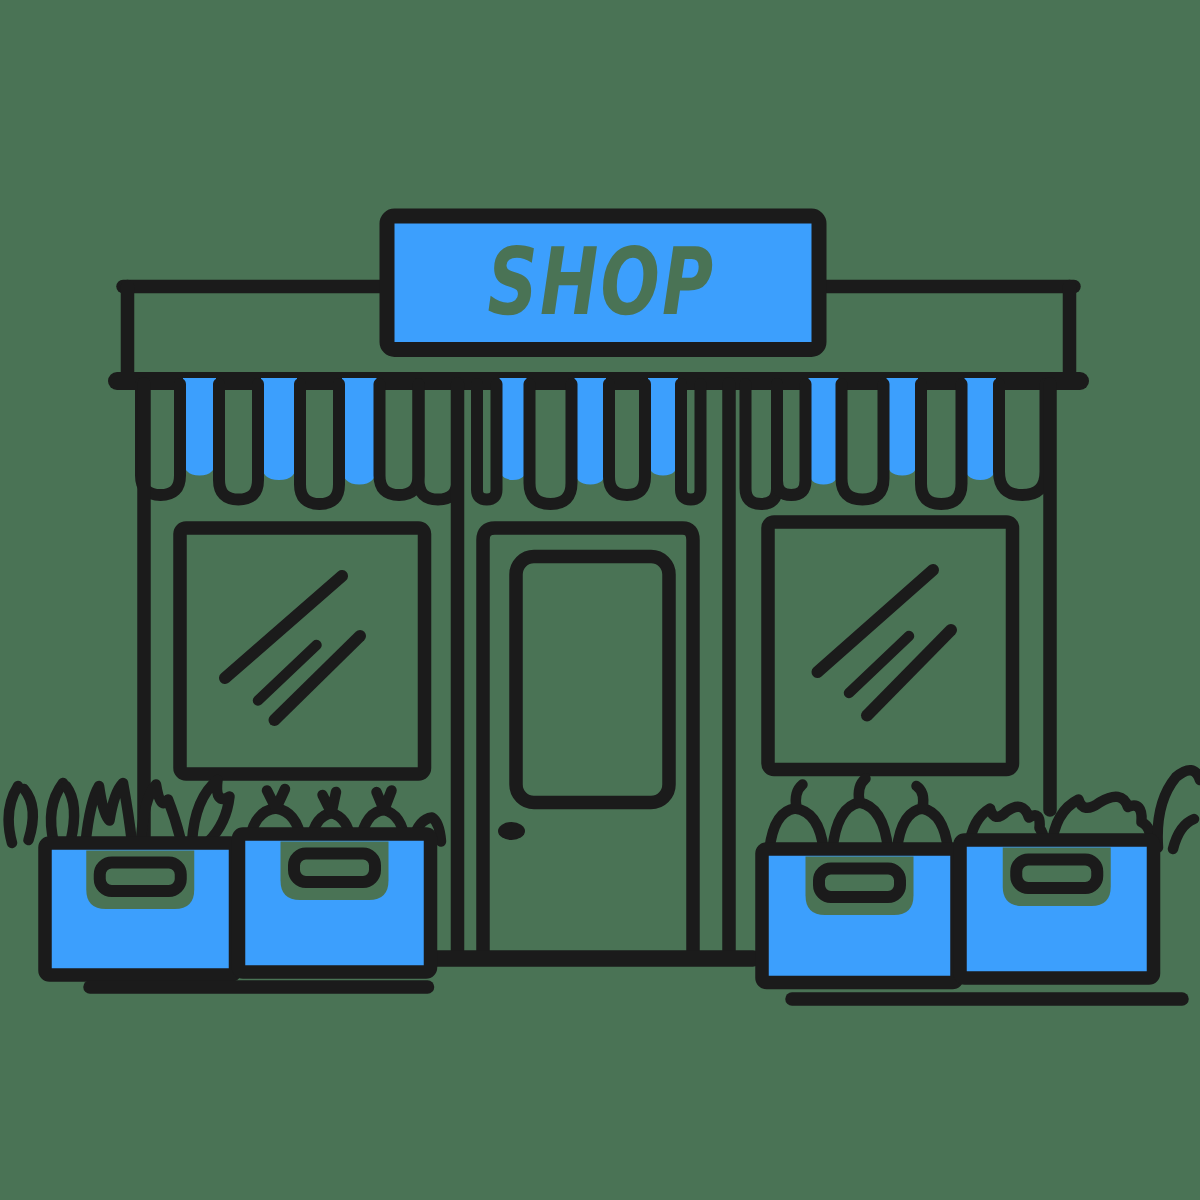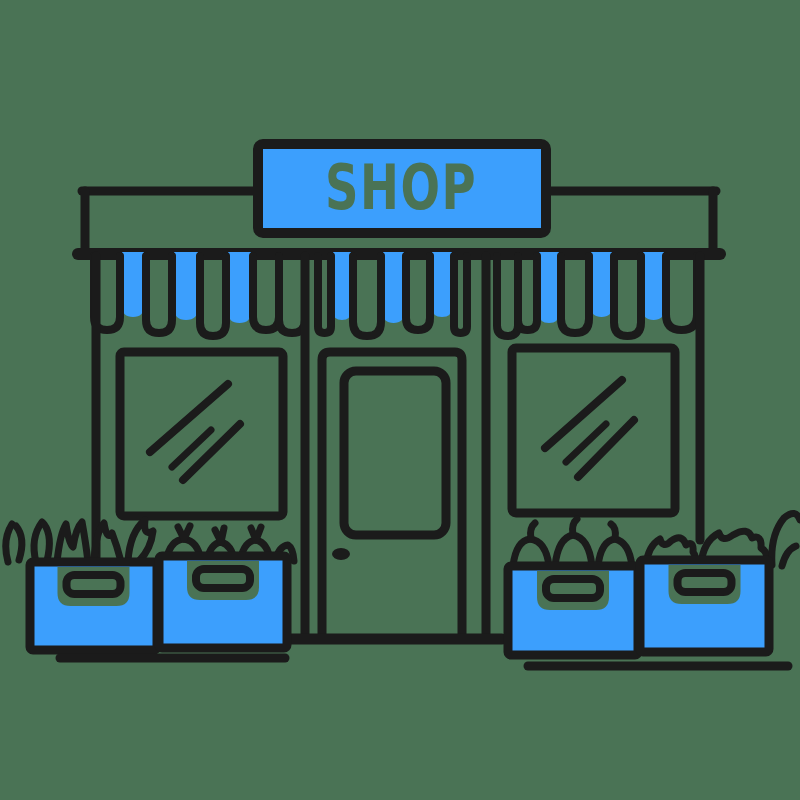--- a/index.html
+++ b/index.html
@@ -6,20 +6,21 @@
     --bg:#4A7355;
     --ink:#1B1B1B;
     --blue:#3C9FFD;
     --signtext:#4A7355;
   }
   html,body{margin:0;padding:0;background:var(--bg);}
   .stage{
     width:800px;height:800px;margin:0 auto;position:relative;
     background:var(--bg);overflow:hidden;
     font-family:"DejaVu Sans","Liberation Sans",sans-serif;
+    font-style:italic;
   }
   svg{display:block}
   .ink{stroke:var(--ink);fill:none;stroke-linecap:round;stroke-linejoin:round;}
   .ink-fill{fill:var(--ink);stroke:none;}
   .blue-fill{fill:var(--blue);stroke:none;}
   .bg-fill{fill:var(--bg);stroke:none;}
   .sign-panel{fill:var(--blue);stroke:var(--ink);stroke-width:10;stroke-linejoin:round;}
   .sign-text{
     fill:var(--signtext);
     font-family:"DejaVu Sans","Liberation Sans",sans-serif;

